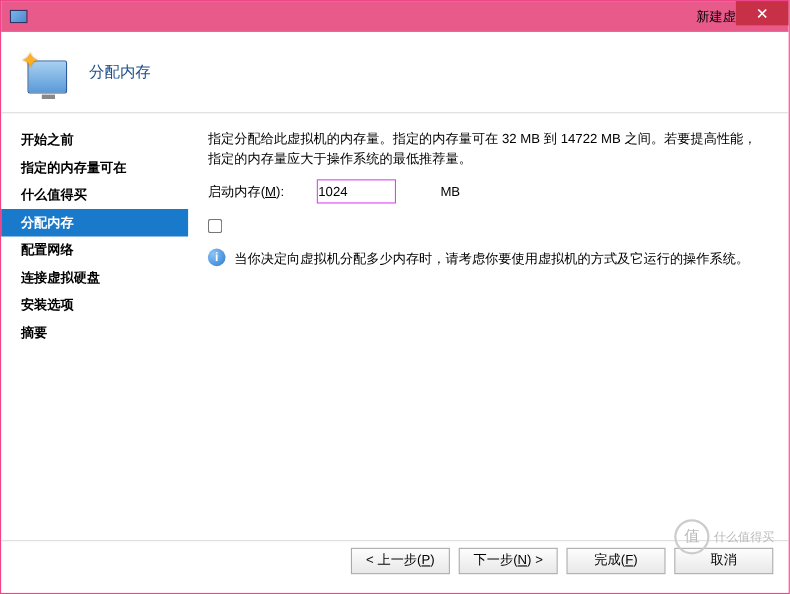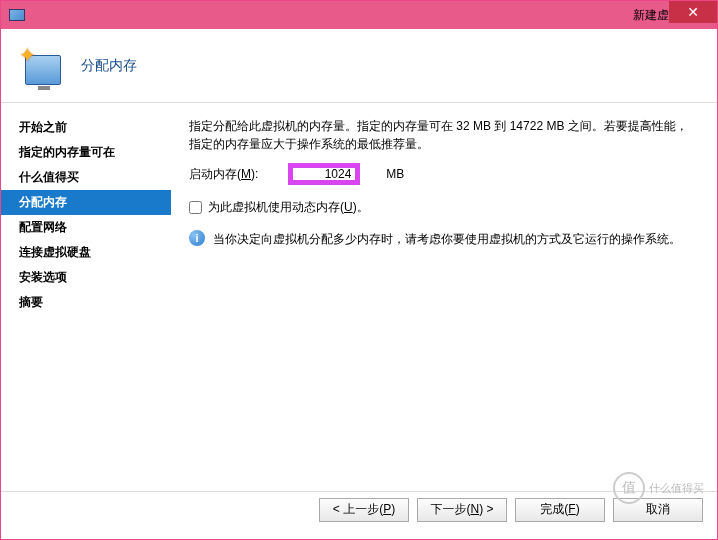--- a/index.html
+++ b/index.html
@@ -16,22 +16,22 @@
 .header-title { font-size: 14px; color: #1a4d8a; }
 .body { display: flex; height: 388px; }
 .sidebar { width: 170px; padding-top: 12px; font-weight: bold; }
 .sidebar-item { padding: 4px 0 4px 18px; color: #000; cursor: pointer; }
 .sidebar-item.indent { }
 .sidebar-item.selected { background: #1979ca; color: #fff; }
 .content { flex: 1; padding: 14px 22px 10px 18px; color: #000; }
 .content p.desc { margin-bottom: 4px; line-height: 1.5; }
 .row { display: flex; align-items: center; margin-top: 10px; gap: 24px; }
 .row label { margin-right: 6px; }
-.memory-input { width: 72px; height: 22px; border: 5px solid #d946ef; text-align: right; padding-right: 4px; font-size: 12px; }
-.unit { margin-left: 2px; }
+.memory-input { width: 72px; height: 22px; border: 1px solid #d946ef; padding-right: 4px; font-size: 12px; }
+.unit { margin-left: 16px; }
 .checkbox-row { display: flex; align-items: center; margin-top: 14px; }
 .checkbox-row input { margin-right: 6px; }
 .info-row { display: flex; align-items: flex-start; margin-top: 14px; line-height: 1.5; }
 .info-icon { width: 16px; height: 16px; border-radius: 50%; background: radial-gradient(circle at 30% 30%, #8ac4f8, #2a7acc); color: #fff; display: flex; align-items: center; justify-content: center; font-weight: bold; font-size: 11px; margin-right: 8px; flex-shrink: 0; }
 .footer { height: 36px; border-top: 1px solid #ddd; display: flex; align-items: center; justify-content: flex-end; padding-right: 14px; gap: 8px; }
 .btn { min-width: 90px; height: 24px; border: 1px solid #aaa; background: linear-gradient(#fdfdfd,#e8e8e8); font-size: 12px; cursor: pointer; padding: 0 10px; }
 .u { text-decoration: underline; }
 .watermark { position: absolute; right: 14px; bottom: 36px; font-size: 11px; color: #bbb; display: flex; align-items: center; gap: 4px; pointer-events: none; }
 .watermark-badge { width: 32px; height: 32px; border: 2px solid #ccc; border-radius: 50%; display: flex; align-items: center; justify-content: center; font-size: 14px; color: #bbb; }
 </style>
@@ -67,23 +67,20 @@
     <p class="desc">指定分配给此虚拟机的内存量。指定的内存量可在 32 MB 到 14722 MB 之间。若要提高性能，指定的内存量应大于操作系统的最低推荐量。</p>
     <div class="row">
       <label>
         <span>启动内存(</span><span class="u">M</span><span>):</span>
       </label>
       <input class="memory-input" type="text" value="1024" style="">
       <span class="unit">MB</span>
     </div>
     <div class="checkbox-row">
       <input type="checkbox" style="">
-      <label>
-        <span>为此虚拟机使用动态内存(</span><span class="u">U</span><span>)。</span>
-      </label>
     </div>
     <div class="info-row">
       <div class="info-icon">i</div>
       <div>当你决定向虚拟机分配多少内存时，请考虑你要使用虚拟机的方式及它运行的操作系统。</div>
     </div>
   </div>
 </div>
 
 <div class="footer">
   <button class="btn">

